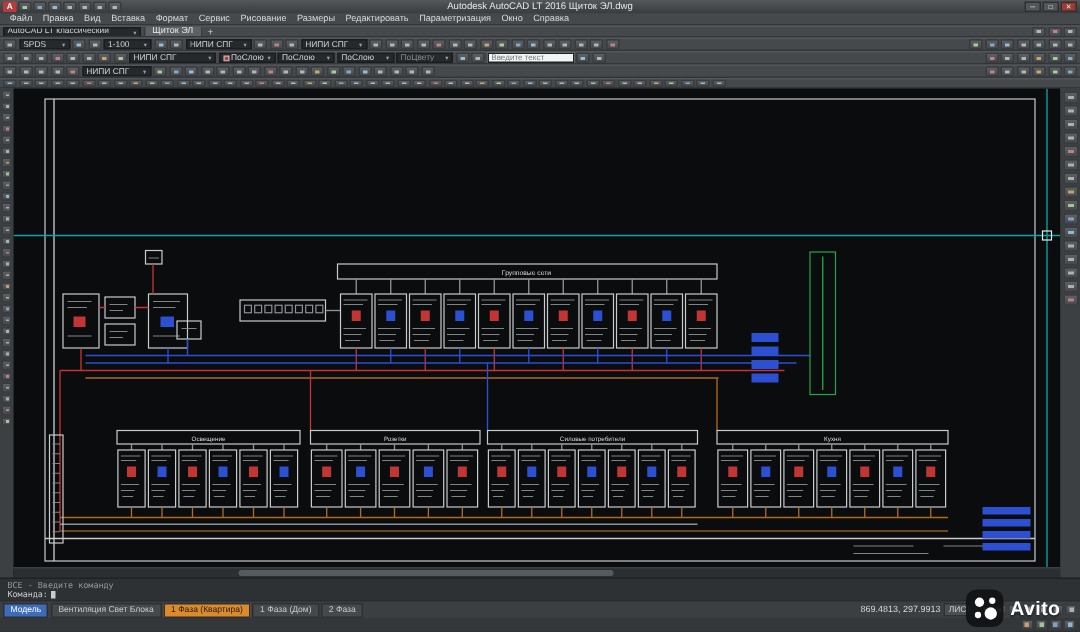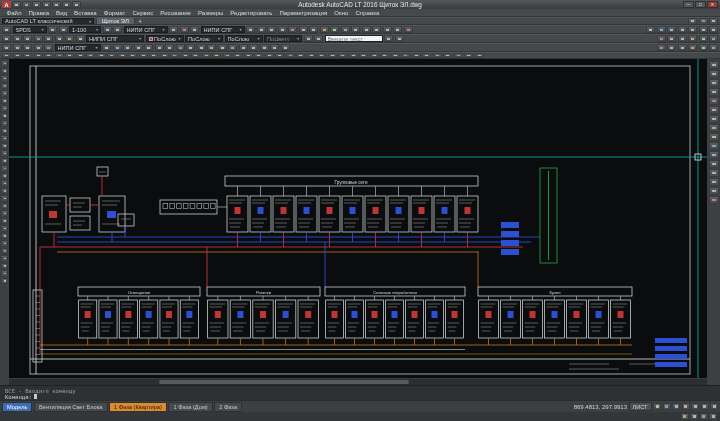--- a/index.html
+++ b/index.html
@@ -798,14 +798,25 @@
       </span>
   </div>
 
   <div class="bottomstrip" id="bstrip">
       <span class="stic" style="--g: #e0b470;"></span>
       <span class="stic" style="--g: #b9e0a8;"></span>
       <span class="stic" style="--g: #8fb6d8;"></span>
       <span class="stic" style="--g: #9fd0ee;"></span>
     </div>
 
+  <div class="watermark">
+    <span class="wm-badge">
+      <svg width="23" height="23" viewBox="0 0 23 23">
+        <circle cx="8" cy="7.5" r="3.1" fill="#fff"></circle>
+        <circle cx="16.5" cy="6.5" r="2.1" fill="#fff"></circle>
+        <circle cx="7" cy="16" r="2.1" fill="#fff"></circle>
+        <circle cx="15.5" cy="15" r="4.1" fill="#fff"></circle>
+      </svg>
+    </span>
+    <span class="wm-text">Avito</span>
+  </div>
 
 </div>
 
 </body></html>

